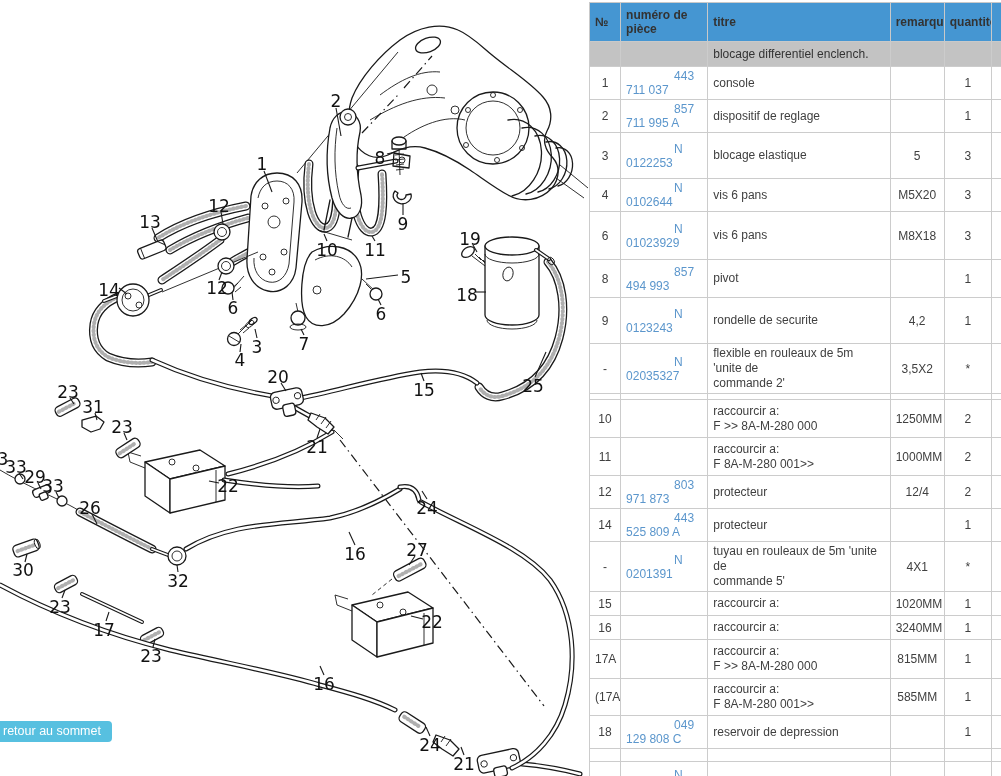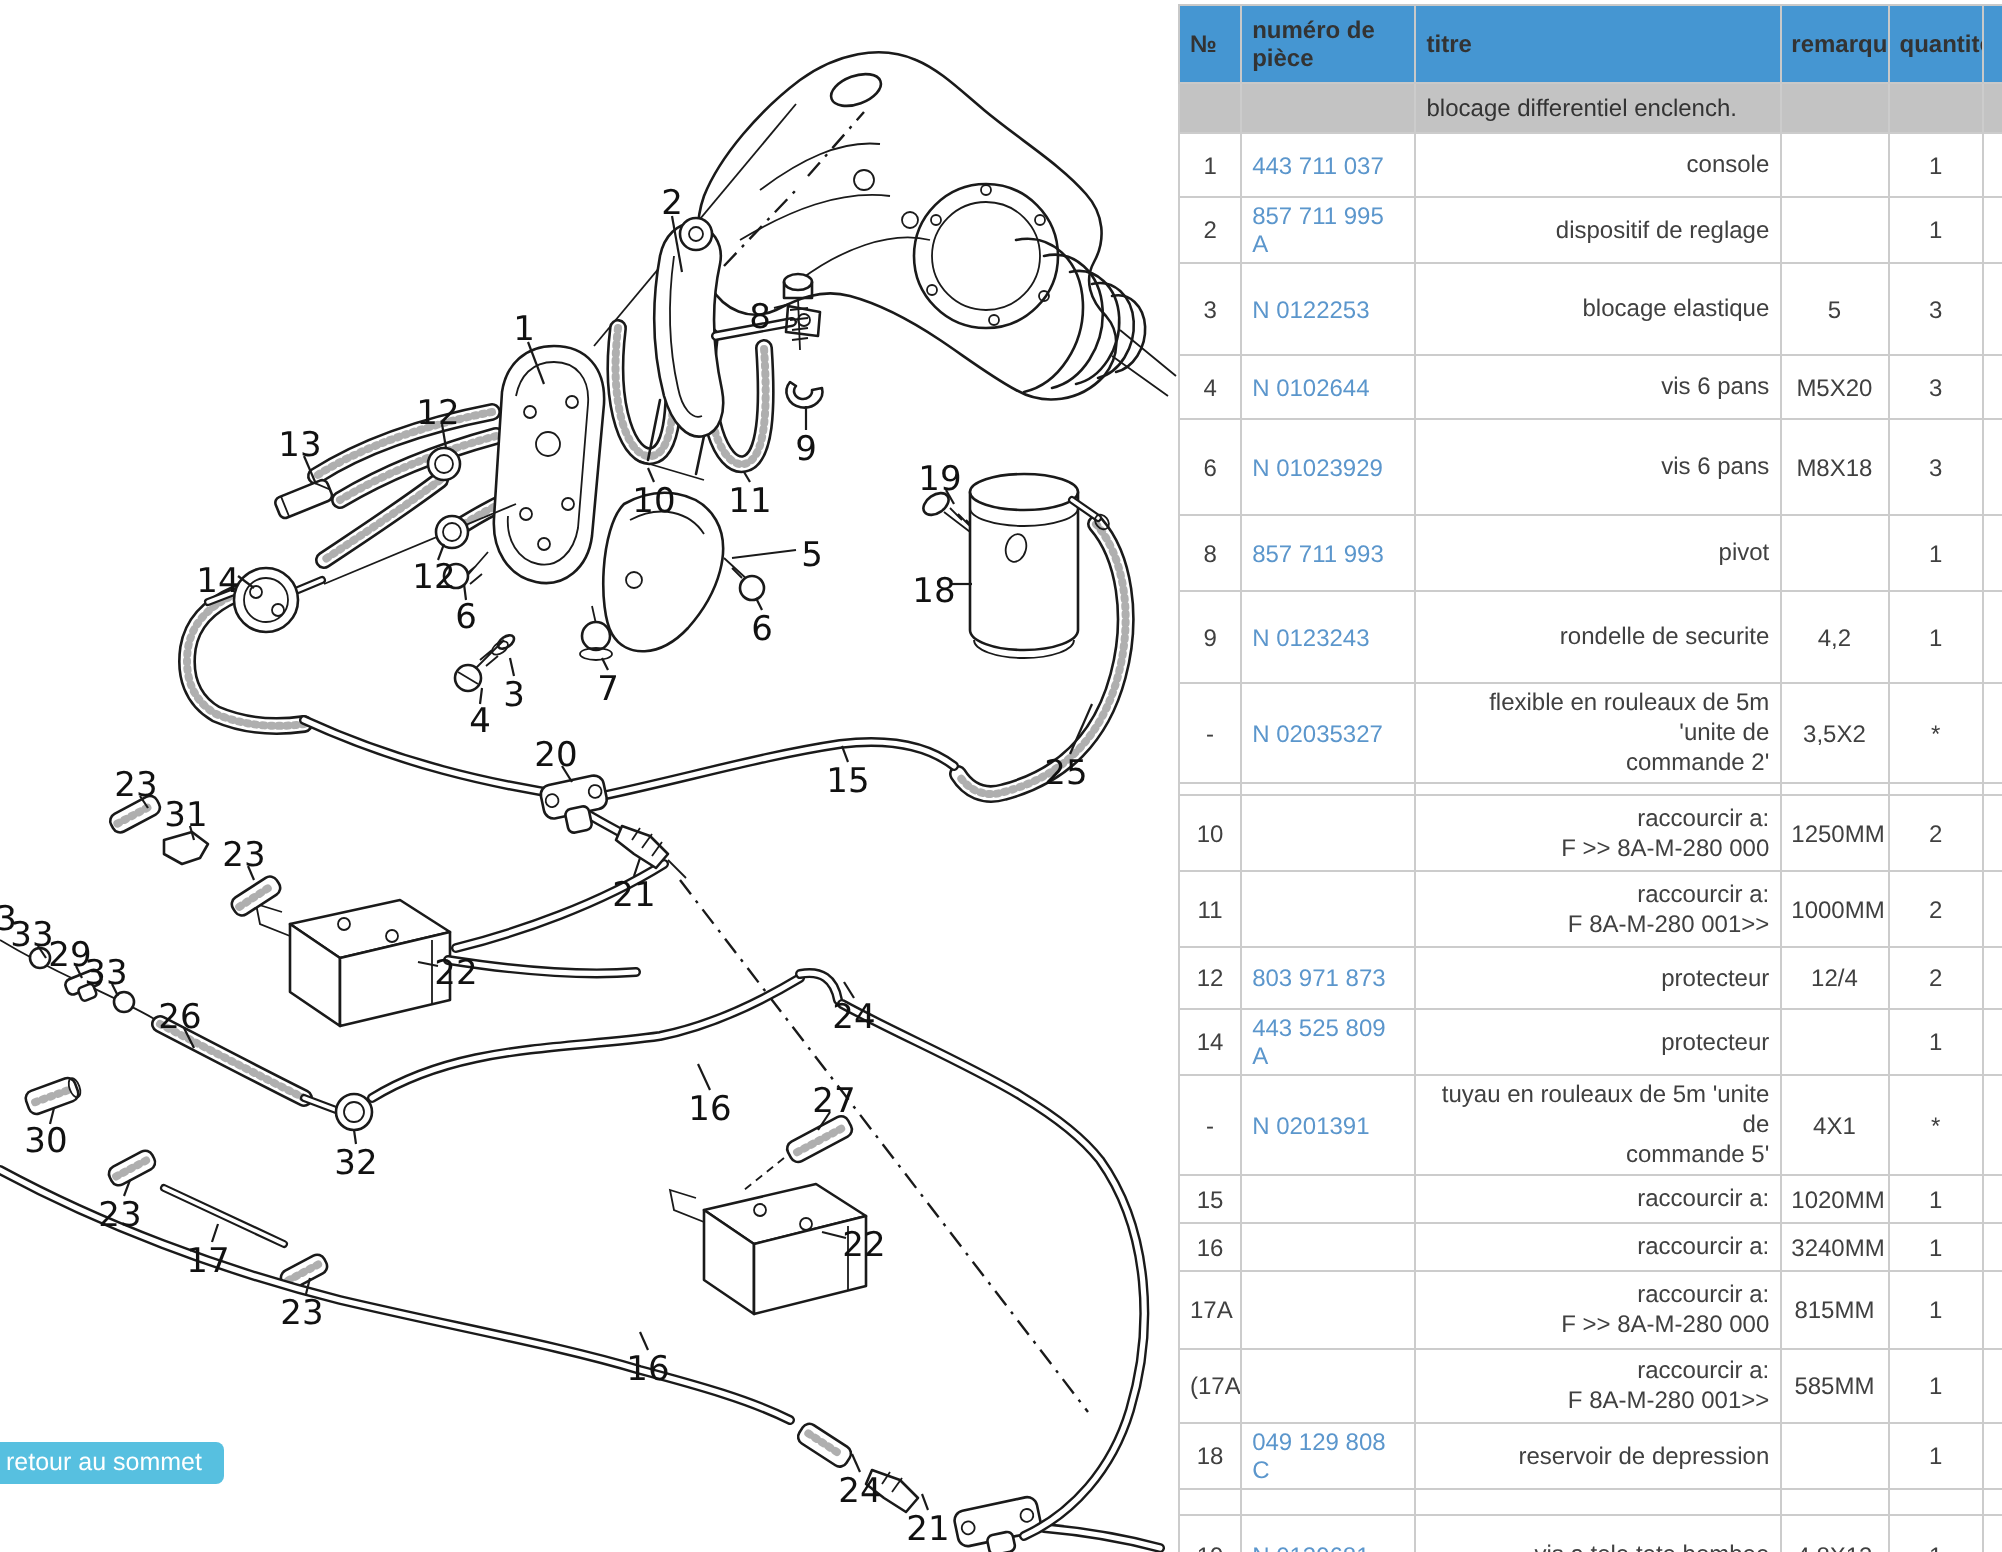--- a/index.html
+++ b/index.html
@@ -32,24 +32,24 @@
   
   .table-wrap{position:absolute;left:589px;top:2px;width:412px;height:774px;overflow:hidden;}
   table.parts{border-collapse:collapse;table-layout:fixed;width:438px;font-size:12px;color:#404040;}
   table.parts th,table.parts td{border:1px solid #cccccc;padding:2px 5px;vertical-align:middle;overflow:hidden;}
   table.parts thead th{
     background:#4596d2;color:#333;font-weight:bold;text-align:left;height:34px;
     border-color:#c9c9c9;
   }
   td.col-no{text-align:center;padding:2px 1px;}
   td.col-remark,td.col-qty{text-align:center;}
-  td.col-title{white-space:pre-line;line-height:15px;text-align:right;}
+  td.col-title{white-space:pre-line;line-height:15px;}
   tr.subheader td{background:#c3c3c3;height:20px;color:#333;}
   tr.spacer td{height:5px;padding:0;}
-  .part-link{color:#5b96cc;cursor:pointer;}
+  .part-link{color:#5b96cc;cursor:pointer;margin-left:48px;}
 </style>
 </head>
 <body>
 
 <div class="diagram-area">
 <svg width="590" height="776" viewBox="0 0 590 776" xmlns="http://www.w3.org/2000/svg">
 
   <text class="wm" x="148" y="496" transform="rotate(-27 148 496)"></text>
 
   <g>
@@ -499,21 +499,21 @@
         <tr style="height: 48px;">
           <td class="col-no">6</td>
           <td class="col-part"><span class="part-link">N  01023929</span></td>
           <td class="col-title">vis 6 pans</td>
           <td class="col-remark">M8X18</td>
           <td class="col-qty">3</td>
           <td class="col-extra"></td>
         </tr>
         <tr style="height: 38px;">
           <td class="col-no">8</td>
-          <td class="col-part"><span class="part-link">857 711 993</span></td>
+          <td class="col-part"><span class="part-link">857 494 993</span></td>
           <td class="col-title">pivot</td>
           <td class="col-remark"></td>
           <td class="col-qty">1</td>
           <td class="col-extra"></td>
         </tr>
         <tr style="height: 46px;">
           <td class="col-no">9</td>
           <td class="col-part"><span class="part-link">N  0123243</span></td>
           <td class="col-title">rondelle de securite</td>
           <td class="col-remark">4,2</td>

